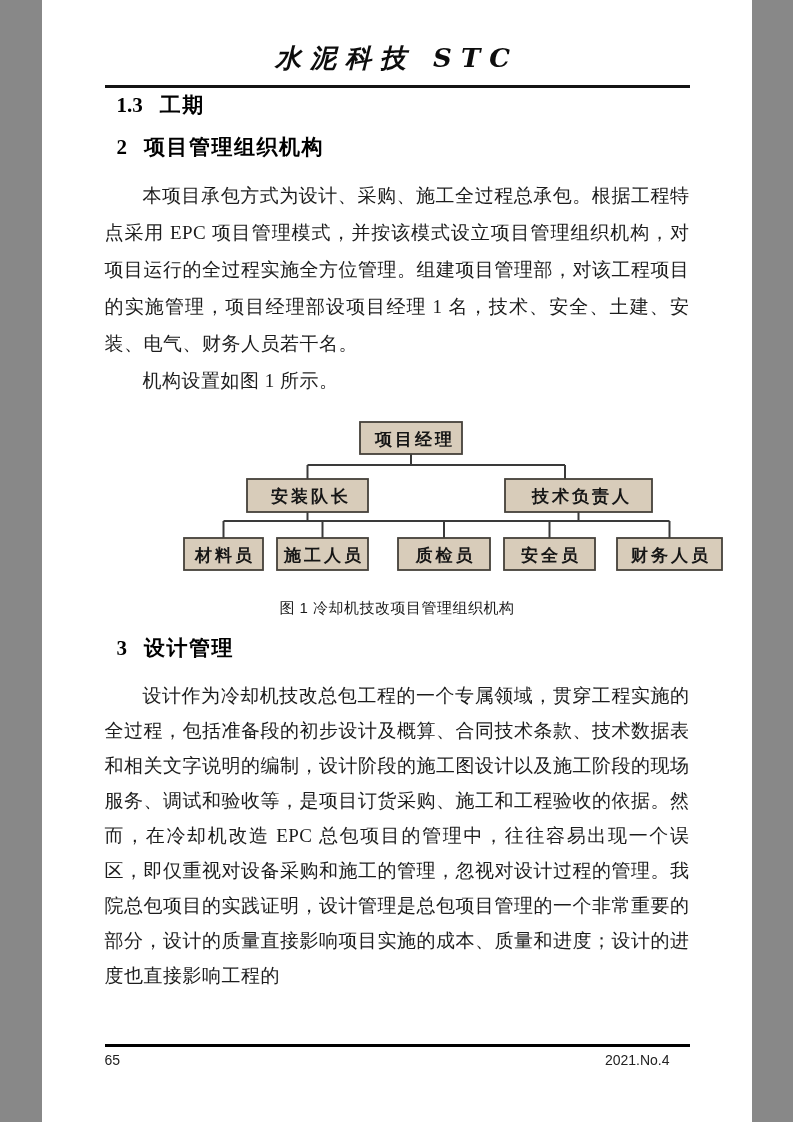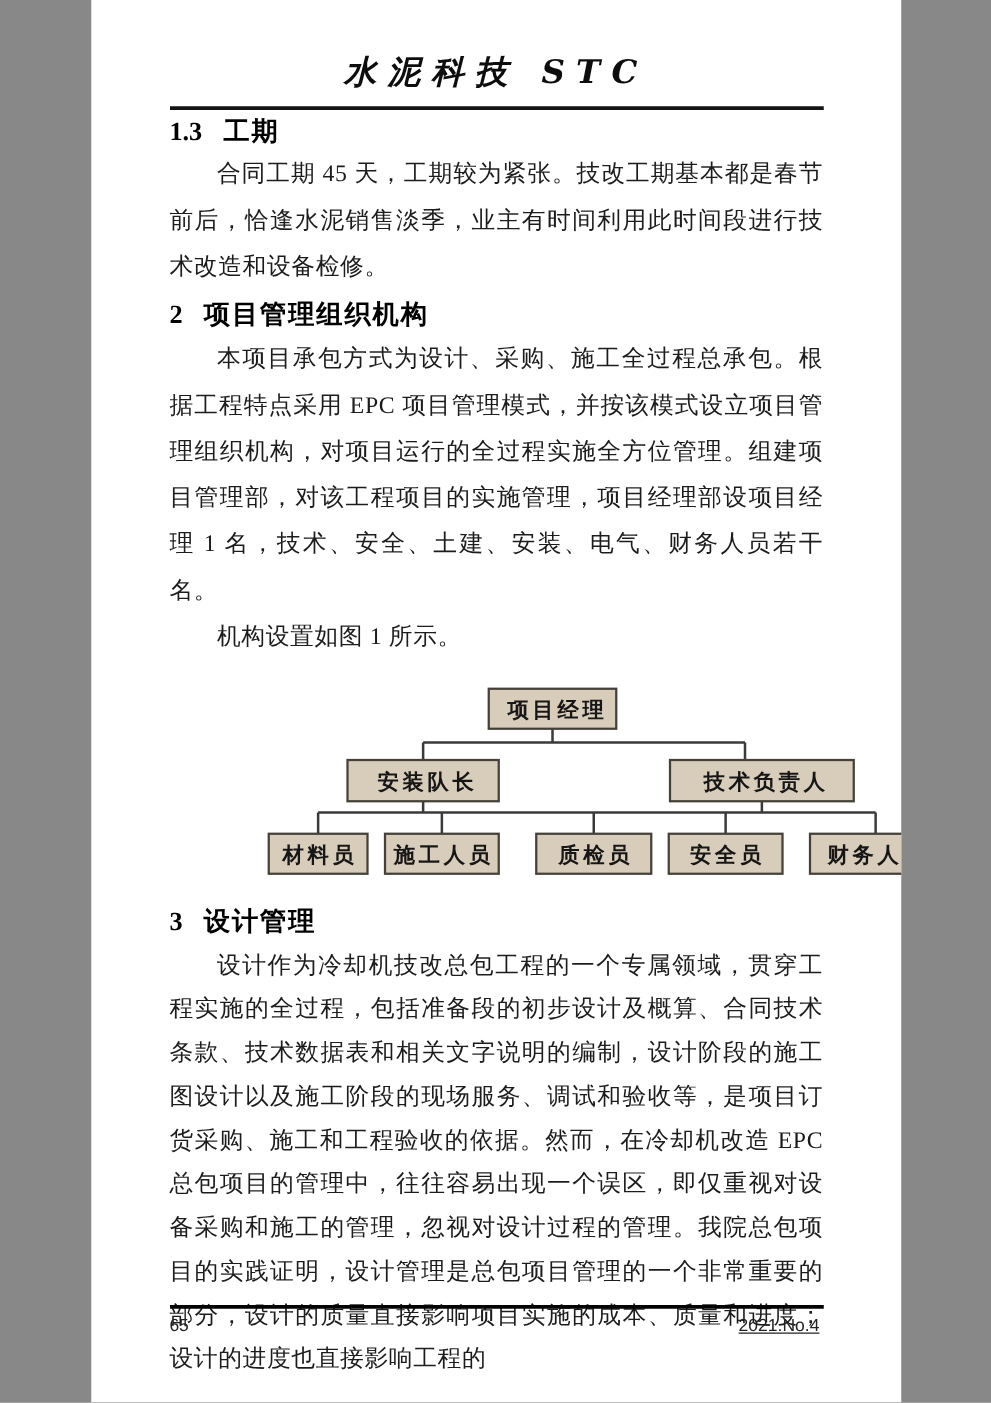--- a/index.html
+++ b/index.html
@@ -1,18 +1,18 @@
 <!DOCTYPE html>
 <html><head>
 <meta charset="utf-8">
 <style>
   html, body { margin: 0; padding: 0; background: #888; }
   .page {
     position: relative;
-    width: 648px;
+    width: 710px;
     height: 1122px;
     margin: 0 auto;
     background: #ffffff;
     font-family: "Liberation Serif", serif;
     color: #1b1b1b;
     overflow: hidden;
   }
   .content { margin: 0 62px 0 63px; } 
 
   
@@ -43,21 +43,21 @@
     color: #1c1c1c;
     letter-spacing: 0.5px;
   }
   .indent { text-indent: 2em; }
   .p-design { line-height: 35px; }
 
   
   .sec-head {
     display: flex;
     align-items: baseline;
-    margin: 0;
+    margin: 12px;
     color: #000;
   }
   .sec-head.h13 { margin-top: 3px; height: 30px; }
   .sec-head.h2  { margin-top: 5px; height: 32px; }
   .sec-head.h3  { margin-top: 17px; height: 32px; }
   .sec-num {
     font-family: "Liberation Serif", serif;
     font-weight: bold;
     font-size: 21px;
     margin-right: 17px;
@@ -109,38 +109,37 @@
   }
   .footer-inner {
     position: relative;
     height: 18px;
     font-family: "Liberation Sans", sans-serif;
     font-size: 14px;
     line-height: 16px;
     color: #222;
   }
   .footer-page { position: absolute; left: 0; right: 0; text-align: left; }
-  .footer-issue { position: absolute; right: 3px; top: 0; text-decoration: underline; }
+  .footer-issue { position: absolute; right: 20px; top: 0; }
 </style>
 </head>
 <body>
 
 <div class="page">
   <div class="content">
 
     <div class="masthead">
       <span class="masthead-title">水泥科技 STC</span>
     </div>
 
 
     <div class="sec-head h13">
       <span class="sec-num">1.3</span>
       <span class="sec-title">工期</span>
     </div>
-    <p class="para indent">合同工期 45 天，工期较为紧张。技改工期基本都是春节前后，恰逢水泥销售淡季，业主有时间利用此时间段进行技术改造和设备检修。</p>
 
     <div class="sec-head h2">
       <span class="sec-num">2</span>
       <span class="sec-title">项目管理组织机构</span>
     </div>
     <p class="para indent">本项目承包方式为设计、采购、施工全过程总承包。根据工程特点采用 EPC 项目管理模式，并按该模式设立项目管理组织机构，对项目运行的全过程实施全方位管理。组建项目管理部，对该工程项目的实施管理，项目经理部设项目经理 1 名，技术、安全、土建、安装、电气、财务人员若干名。</p>
     <p class="para indent">机构设置如图 1 所示。</p>
 
     <div class="figure">
       <svg class="org-svg" width="668" height="162" viewBox="0 0 668 162">
@@ -172,20 +171,21 @@
         <text class="org-label" x="120" y="140" text-anchor="middle" dominant-baseline="central">材料员</text>
         <rect class="org-box" x="172" y="123" width="91" height="32" fill="#d8ccba"></rect>
         <text class="org-label" x="219" y="140" text-anchor="middle" dominant-baseline="central">施工人员</text>
         <rect class="org-box" x="293" y="123" width="92" height="32" fill="#d8ccba"></rect>
         <text class="org-label" x="340.5" y="140" text-anchor="middle" dominant-baseline="central">质检员</text>
         <rect class="org-box" x="399" y="123" width="91" height="32" fill="#d8ccba"></rect>
         <text class="org-label" x="446" y="140" text-anchor="middle" dominant-baseline="central">安全员</text>
         <rect class="org-box" x="512" y="123" width="105" height="32" fill="#d8ccba"></rect>
         <text class="org-label" x="566" y="140" text-anchor="middle" dominant-baseline="central">财务人员</text>
       </svg>
+      <div class="fig-caption">图 1  冷却机技改项目管理组织机构</div>
     </div>
 
     <div class="sec-head h3">
       <span class="sec-num">3</span>
       <span class="sec-title">设计管理</span>
     </div>
     <p class="para indent p-design">设计作为冷却机技改总包工程的一个专属领域，贯穿工程实施的全过程，包括准备段的初步设计及概算、合同技术条款、技术数据表和相关文字说明的编制，设计阶段的施工图设计以及施工阶段的现场服务、调试和验收等，是项目订货采购、施工和工程验收的依据。然而，在冷却机改造 EPC 总包项目的管理中，往往容易出现一个误区，即仅重视对设备采购和施工的管理，忽视对设计过程的管理。我院总包项目的实践证明，设计管理是总包项目管理的一个非常重要的部分，设计的质量直接影响项目实施的成本、质量和进度；设计的进度也直接影响工程的</p>
 
   </div>
 

